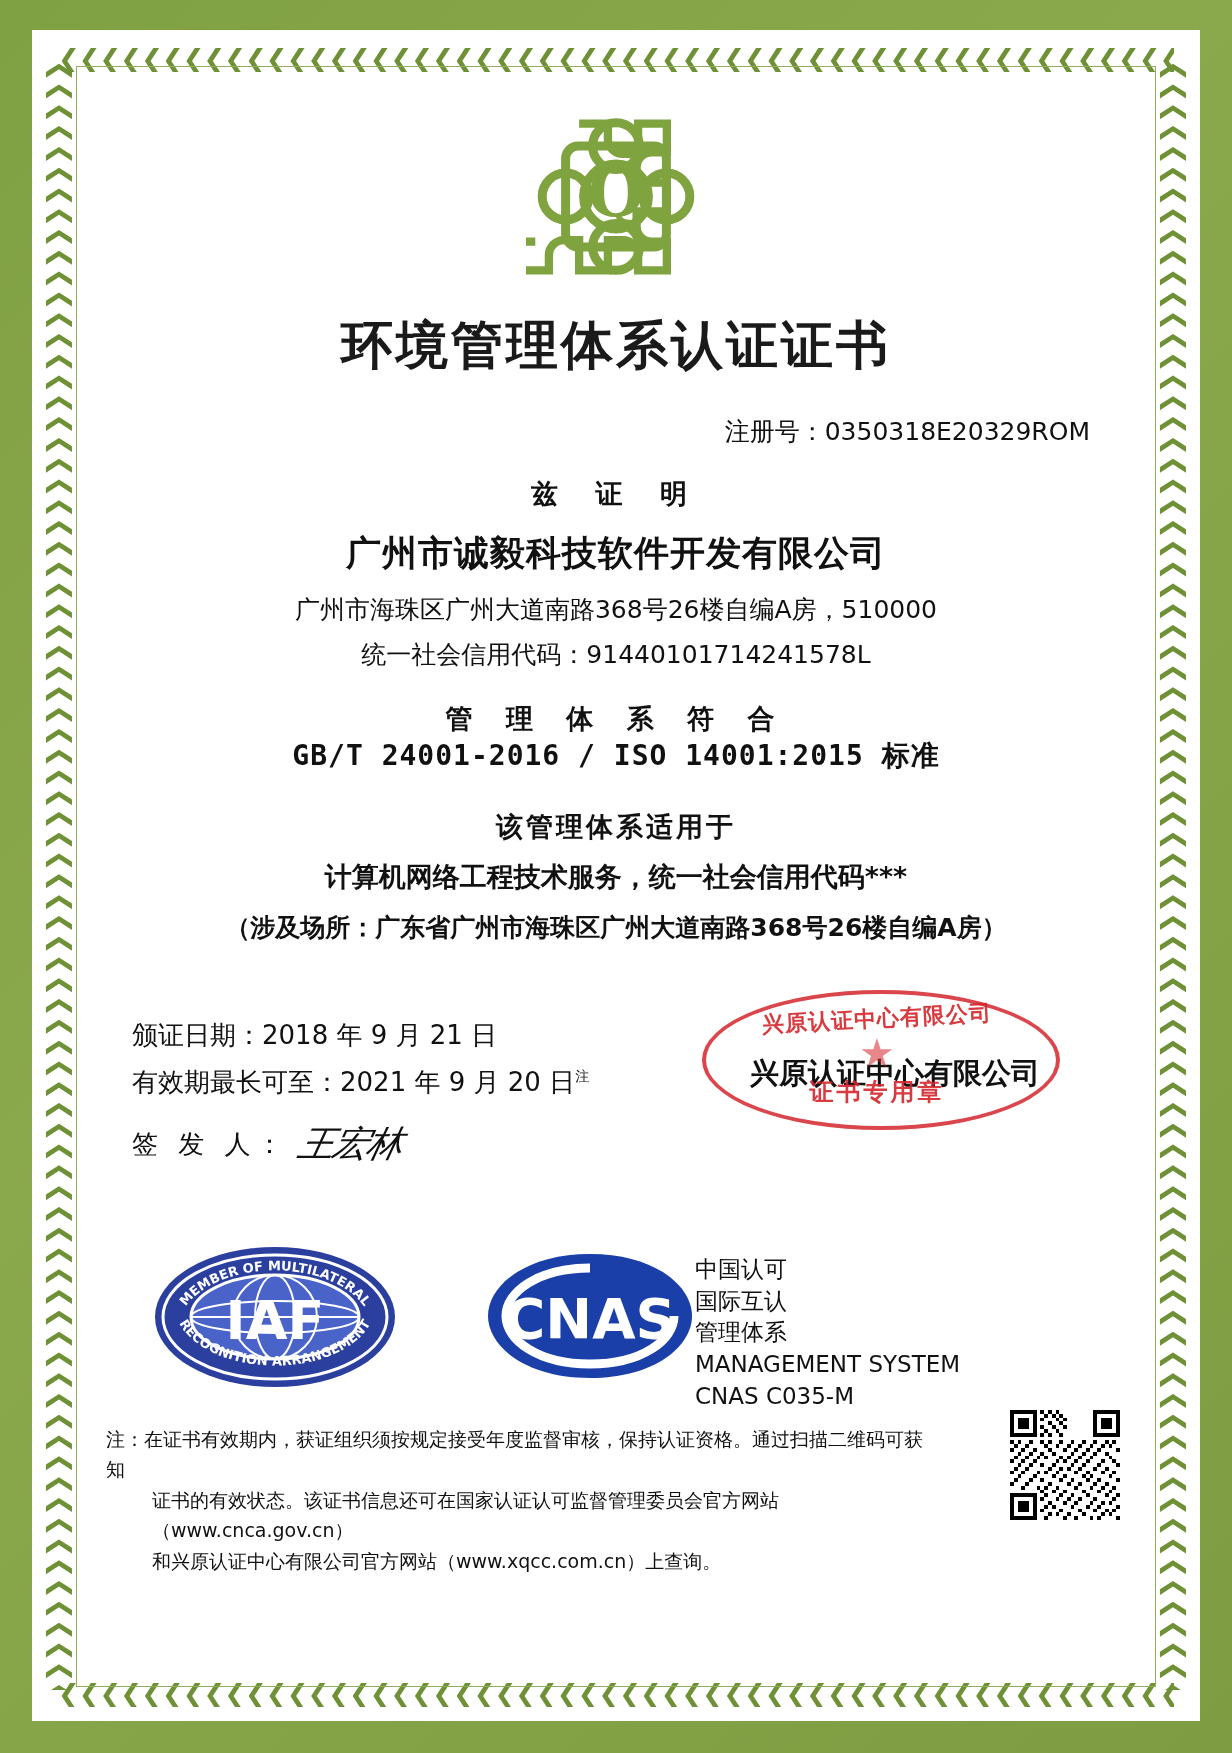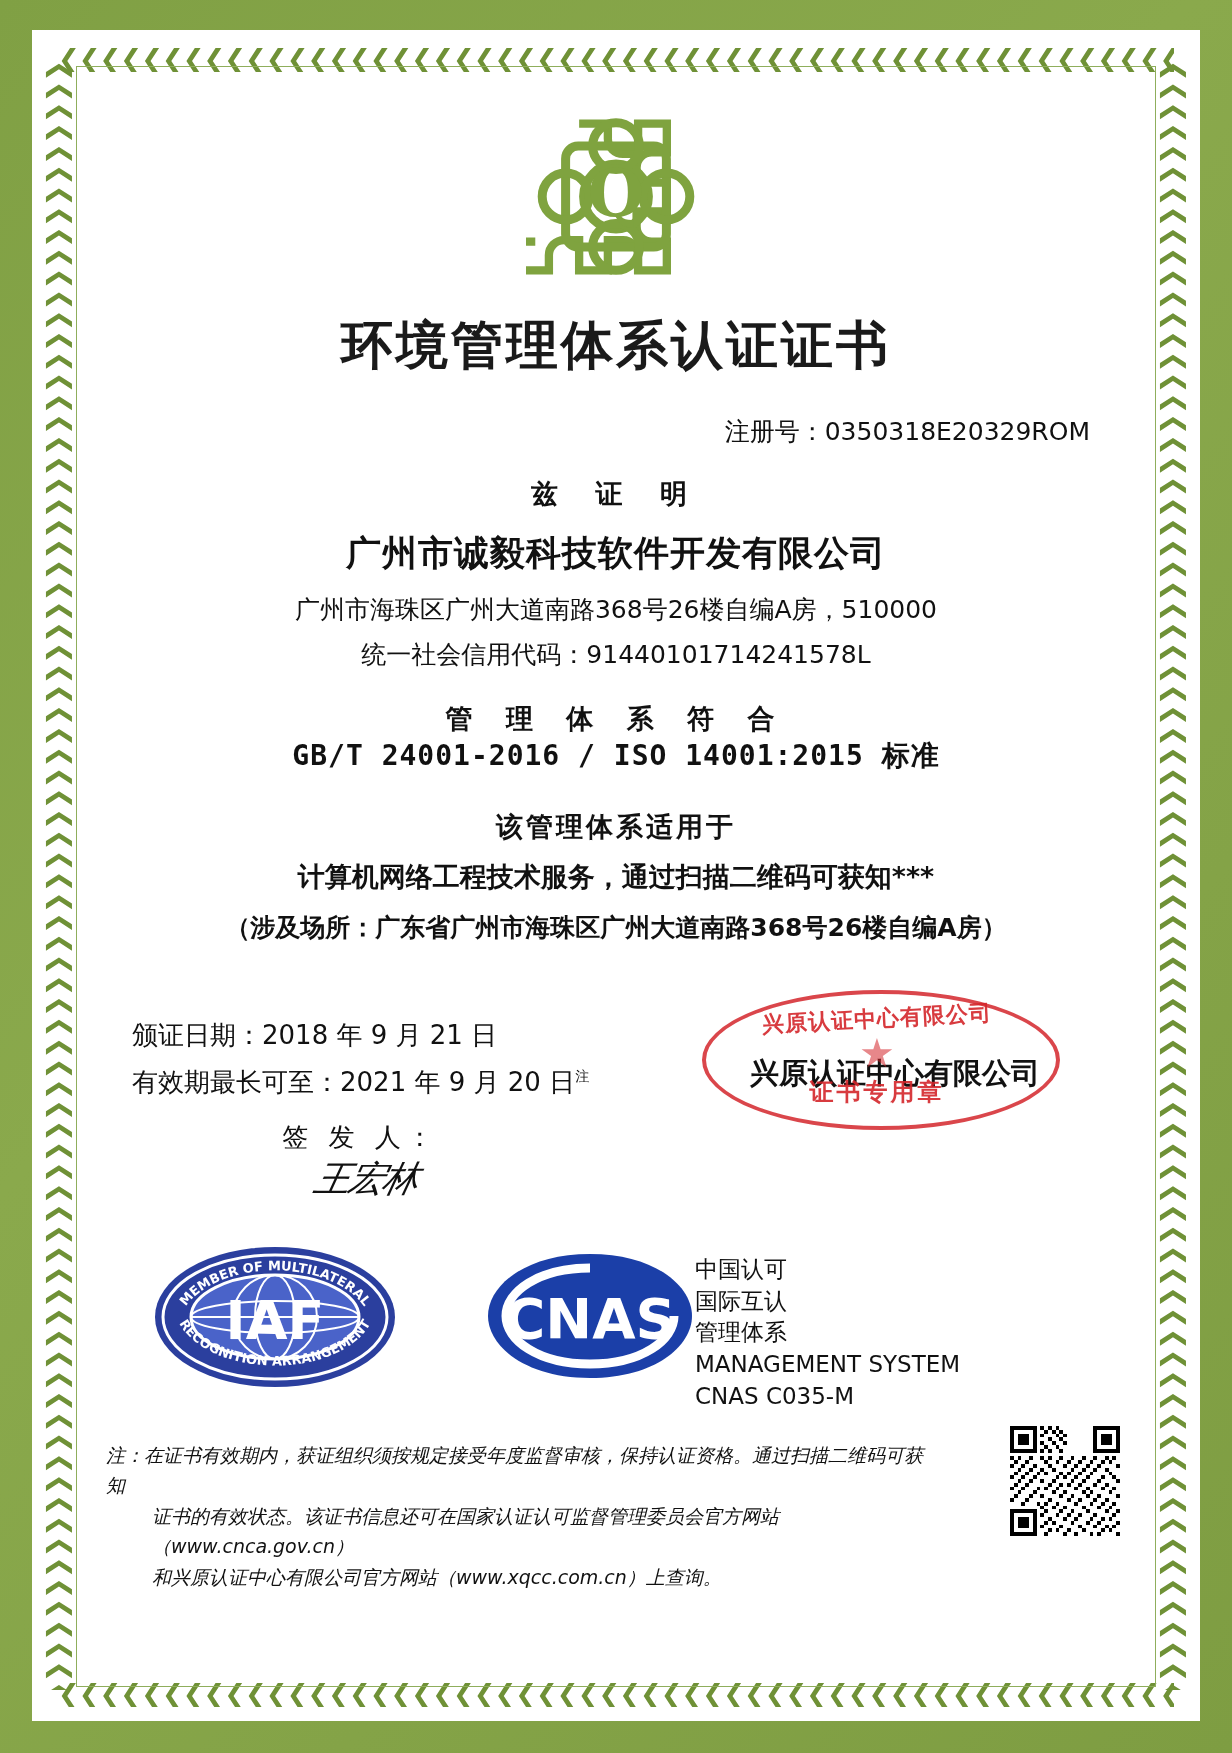--- a/index.html
+++ b/index.html
@@ -143,21 +143,20 @@
     color:#111;
   }
   .date-line{font-size:26px;margin-bottom:12px;}
   .sup{font-size:14px;vertical-align:super;}
   .issuer-row{
     margin-top:20px;
     font-size:26px;
     letter-spacing:6px;
     display:flex;
     align-items:center;
-    flex-direction:column;
   }
   .sign{
     margin-left:10px;
     font-family:"DejaVu Serif","Liberation Serif",serif;
     font-style:italic;
     font-size:36px;
     letter-spacing:-2px;
     transform:skewX(-12deg);
     color:#111;
   }
@@ -215,22 +214,21 @@
   }
   .cnas-text{
     position:absolute;left:605px;top:16px;
     font-family:"DejaVu Sans","Liberation Sans",sans-serif;
     font-size:23px;line-height:1.38;color:#111;
   }
 
   
   .footer{
     position:relative;
-    margin-top:32px;
-    font-style:italic;
+    margin-top:16px;
   }
   .note{
     width:830px;
     font-size:19px;line-height:1.6;color:#111;
     font-family:"DejaVu Sans","Liberation Sans",sans-serif;
     padding-left:16px;
   }
   .note-indent{padding-left:46px;display:block;}
   .qr{
     position:absolute;right:22px;top:-14px;
@@ -278,21 +276,21 @@
 
     <div class="line-center hereby">兹 证 明</div>
     <div class="line-center company">广州市诚毅科技软件开发有限公司</div>
     <div class="line-center addr">广州市海珠区广州大道南路368号26楼自编A房，510000</div>
     <div class="line-center credit">统一社会信用代码：91440101714241578L</div>
 
     <div class="line-center conform">管 理 体 系 符 合</div>
     <div class="line-center standard">GB/T 24001-2016 / ISO 14001:2015 标准</div>
 
     <div class="line-center scope-head">该管理体系适用于</div>
-    <div class="line-center scope-body">计算机网络工程技术服务，通过扫描二维码可获知***</div>
+    <div class="line-center scope-body">计算机网络工程技术服务，统一社会信用代码***</div>
     <div class="line-center scope-site">（涉及场所：广东省广州市海珠区广州大道南路368号26楼自编A房）</div>
 
     <div class="mid-block">
       <div class="dates">
         <div class="date-line">颁证日期：2018 年 9 月 21 日</div>
         <div class="date-line">
           <span>有效期最长可至：2021 年 9 月 20 日</span><span class="sup">注</span>
         </div>
         <div class="issuer-row">
           <span>签 发 人：</span>

